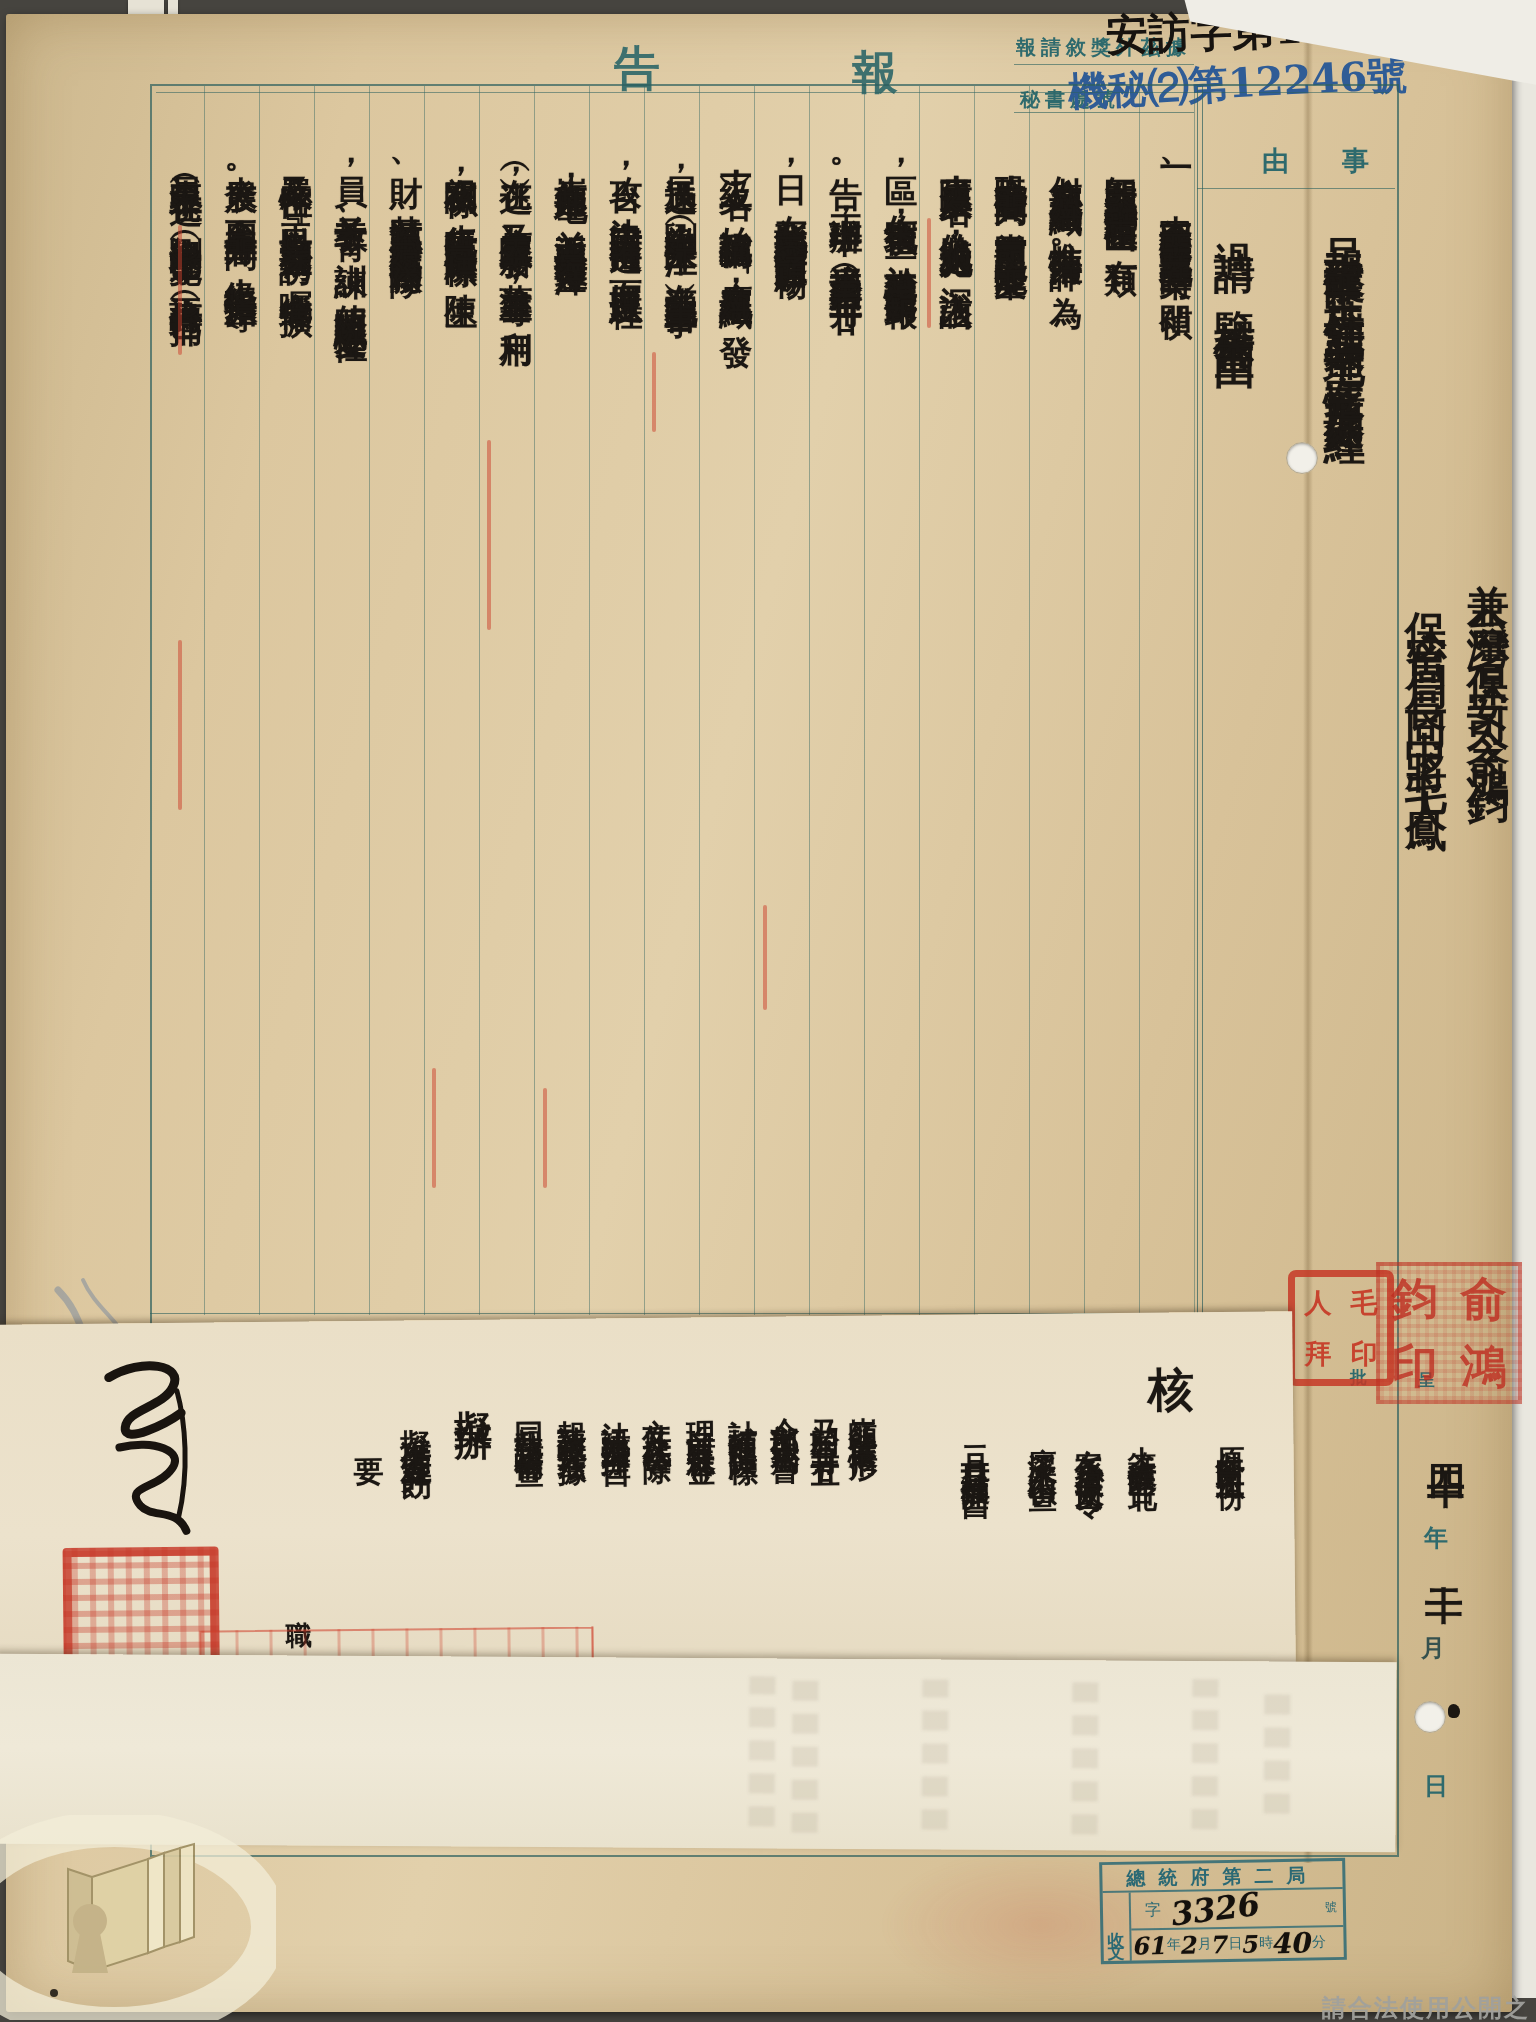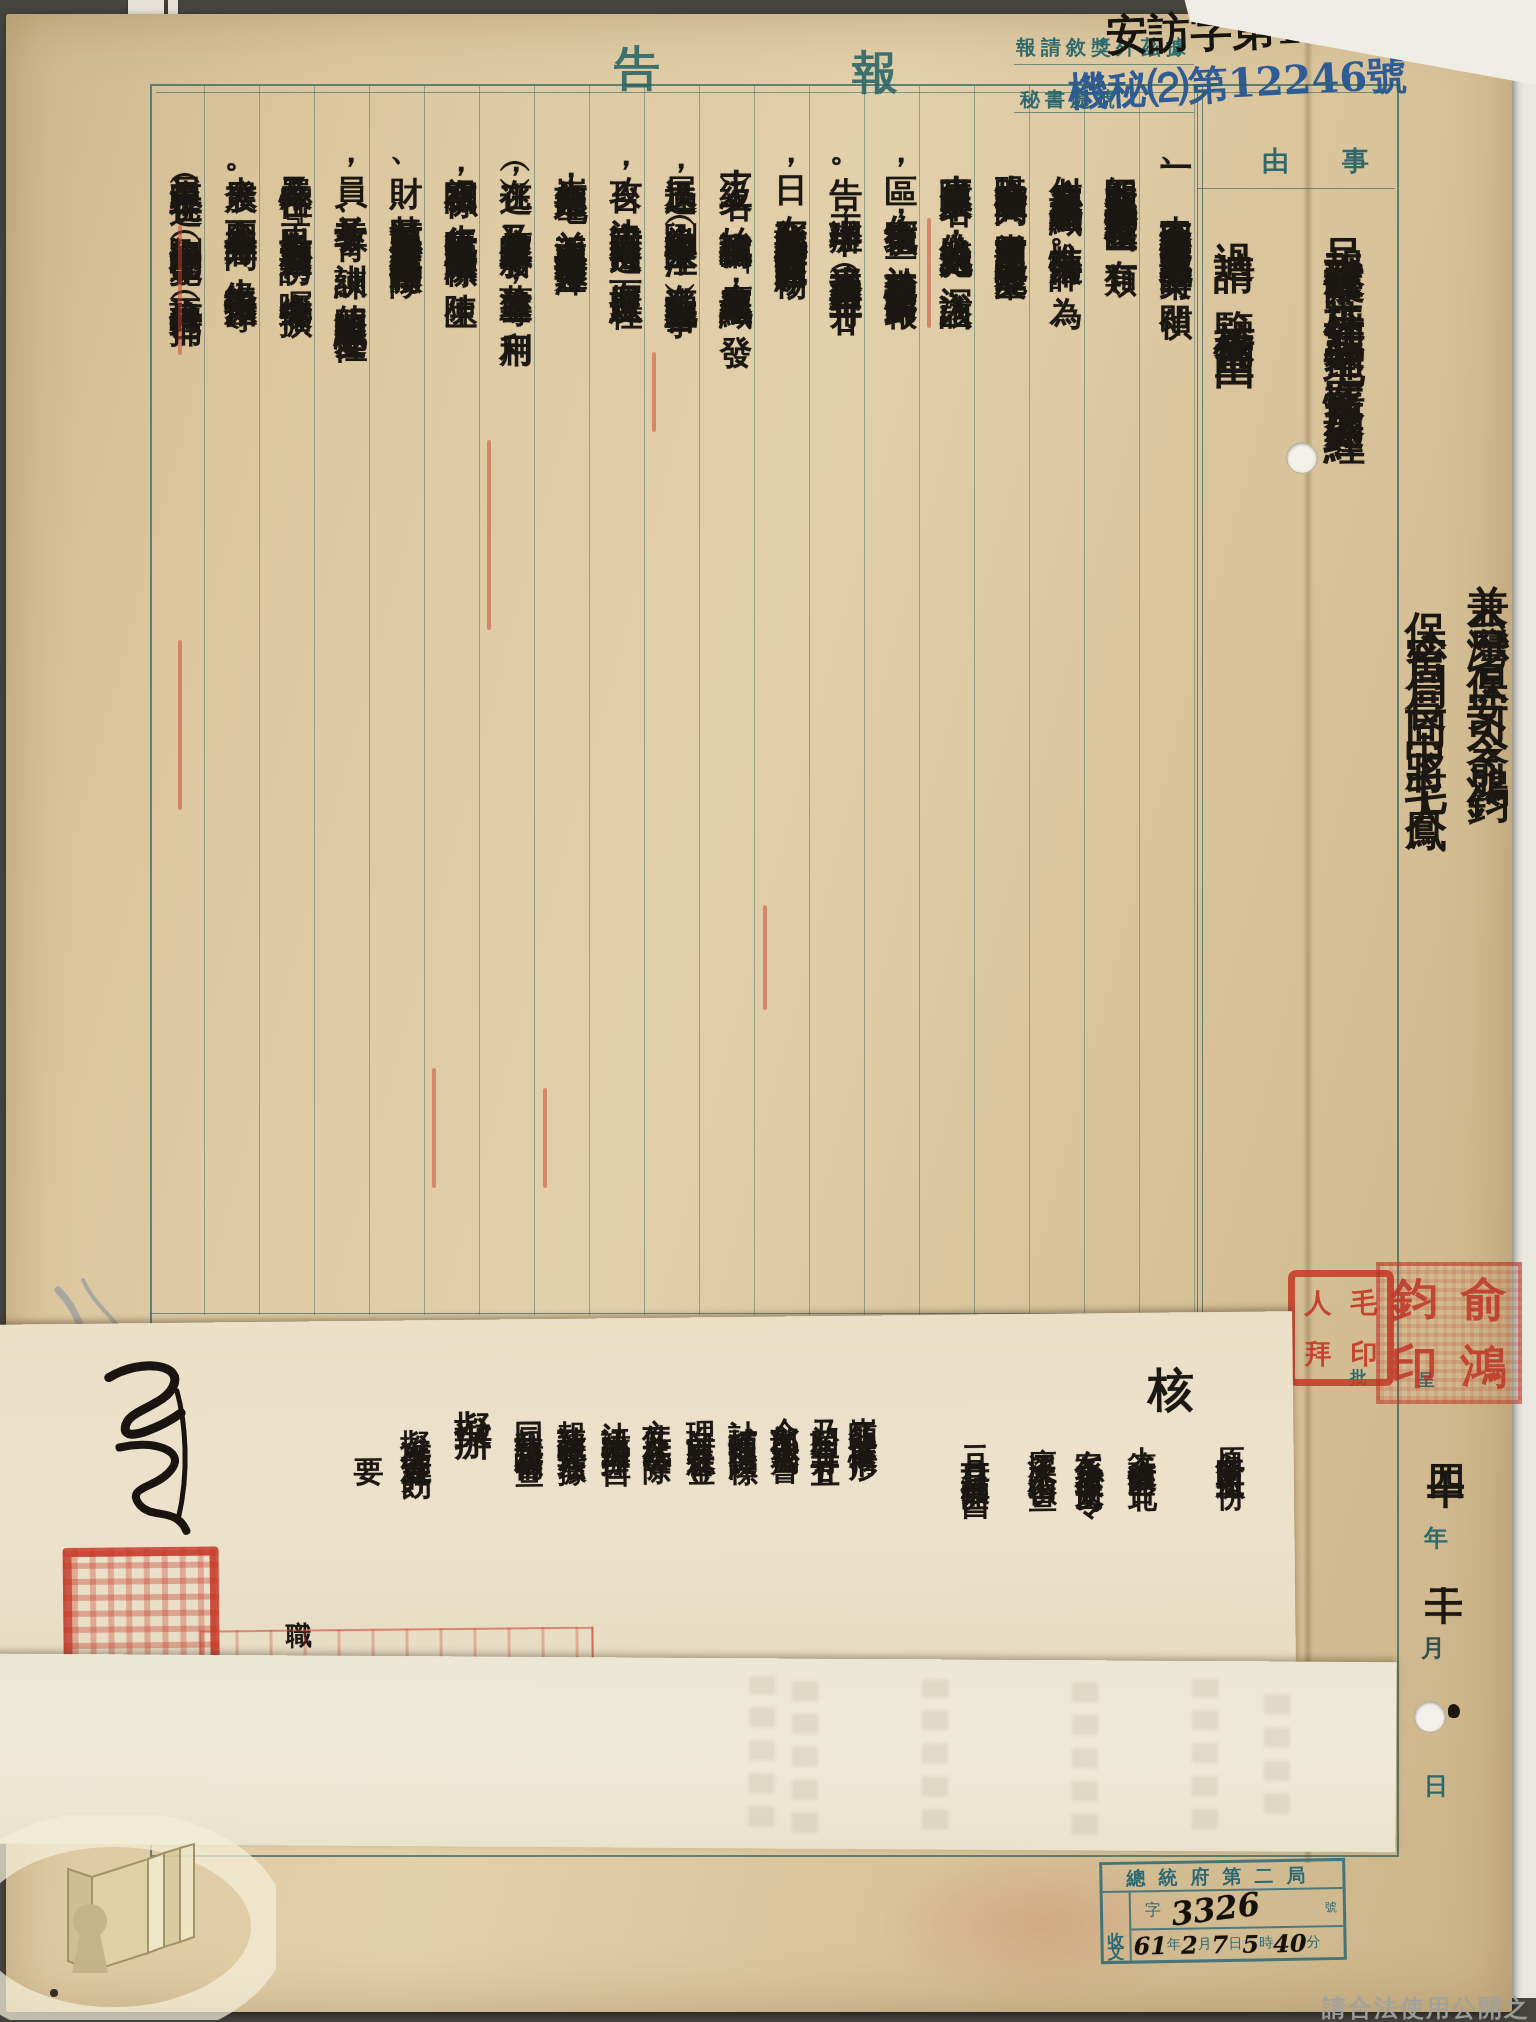--- a/index.html
+++ b/index.html
@@ -238,21 +238,21 @@
         </div>
         <div class="r3">
           <span class="hw-num" style="font-size:24px;margin-left:2px;">61</span>
           <span>年</span>
           <span class="hw-num" style="font-size:24px;">2</span>
           <span>月</span>
           <span class="hw-num" style="font-size:24px;">7</span>
           <span>日</span>
           <span class="hw-num" style="font-size:24px;">5</span>
           <span>時</span>
-          <span class="hw-num" style="font-size:24px;">40</span>
+          <span class="hw-num" style="font-size:28px;">40</span>
           <span>分</span>
         </div>
       </div>
     </div>
   </div>
 
   <svg class="abs" style="left:-4px;top:1815px;z-index:6;opacity:.92;" width="280" height="205" viewBox="0 0 280 205">
     <ellipse cx="118" cy="112" rx="155" ry="98" fill="none" stroke="rgba(243,237,216,.8)" stroke-width="36"></ellipse>
     <g stroke="#9e8f63" stroke-width="2">
       <path d="M72 54 L96 62 L96 156 L72 146 Z" fill="#cdbd92"></path>

